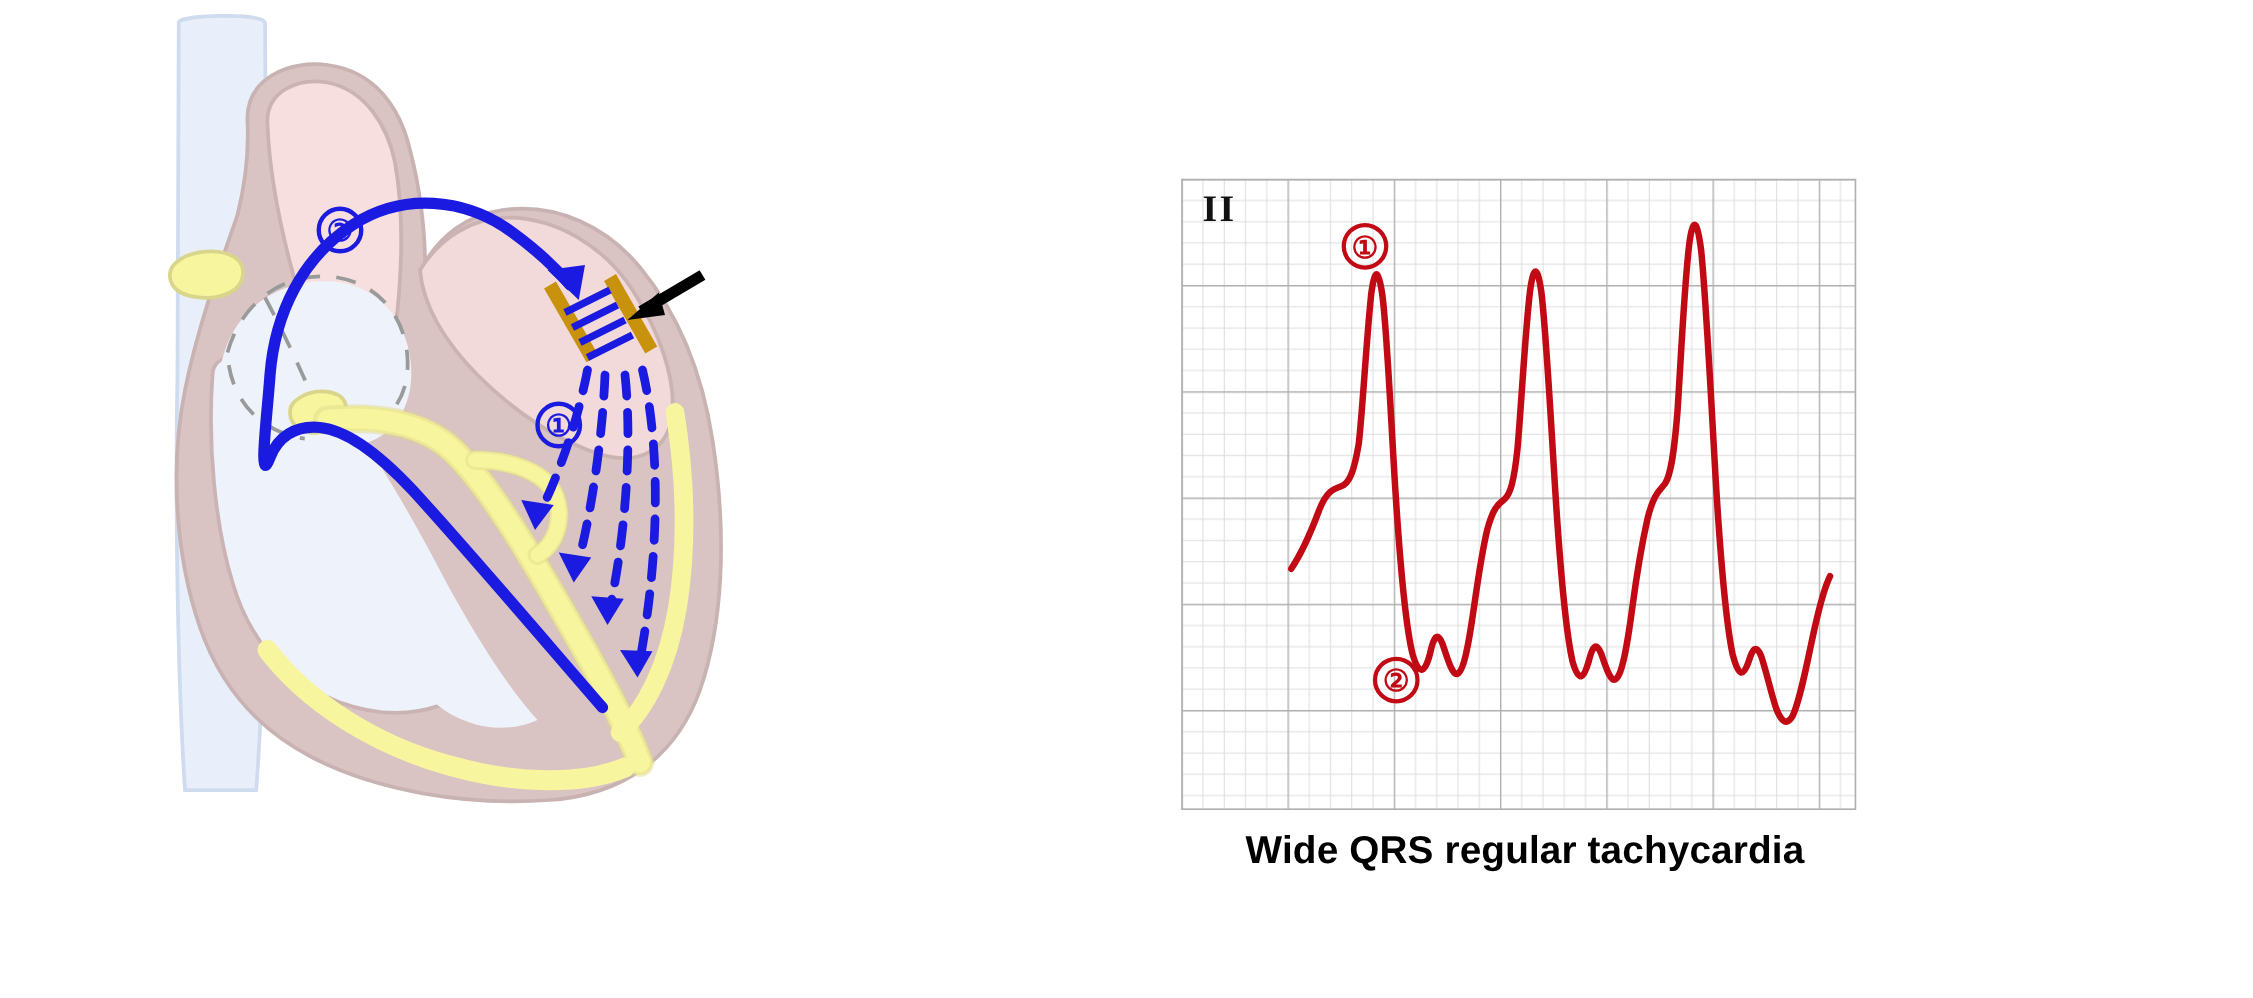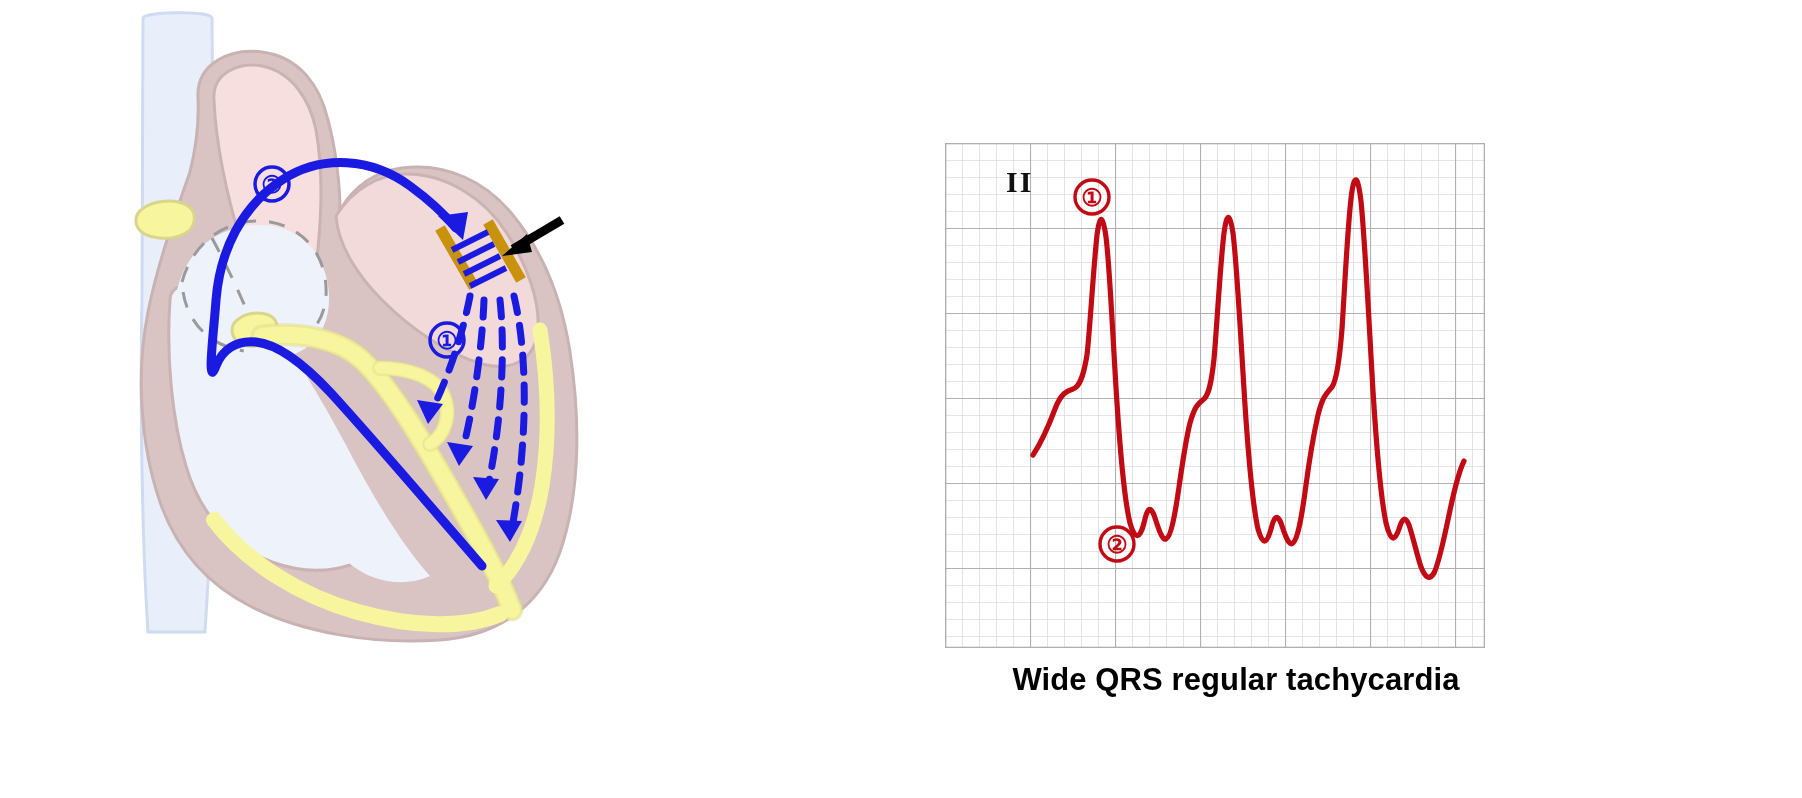--- a/index.html
+++ b/index.html
@@ -19,30 +19,29 @@
     color:#000;
     line-height:1.12;
     white-space:pre-line;
     letter-spacing:.2px;
   }
 
   
   #ecg-panel{left:900px;top:0;width:902px;height:798px;}
   #ecg-grid-wrap{position:absolute;left:45px;top:143px;width:540px;height:505px;}
   #ecg-caption{
-    position:absolute;left:16px;top:662px;width:640px;
+    position:absolute;left:0;top:662px;width:640px;
     text-align:center;font-weight:bold;font-size:31px;color:#000;
     letter-spacing:.1px;
   }
   #lead-label{
-    position:absolute;left:62px;top:165px;
+    position:absolute;left:62px;top:151px;
     font-size:30px;font-weight:600;color:#111;
     font-family:"Liberation Serif","DejaVu Serif",serif;
     letter-spacing:2px;
-    padding-left:44px;
   }
   svg{display:block;}
 </style>
 </head>
 <body>
 
 <div id="stage">
 
   <div id="heart-panel" class="abs">
     <svg width="900" height="798" viewBox="0 0 900 798">

